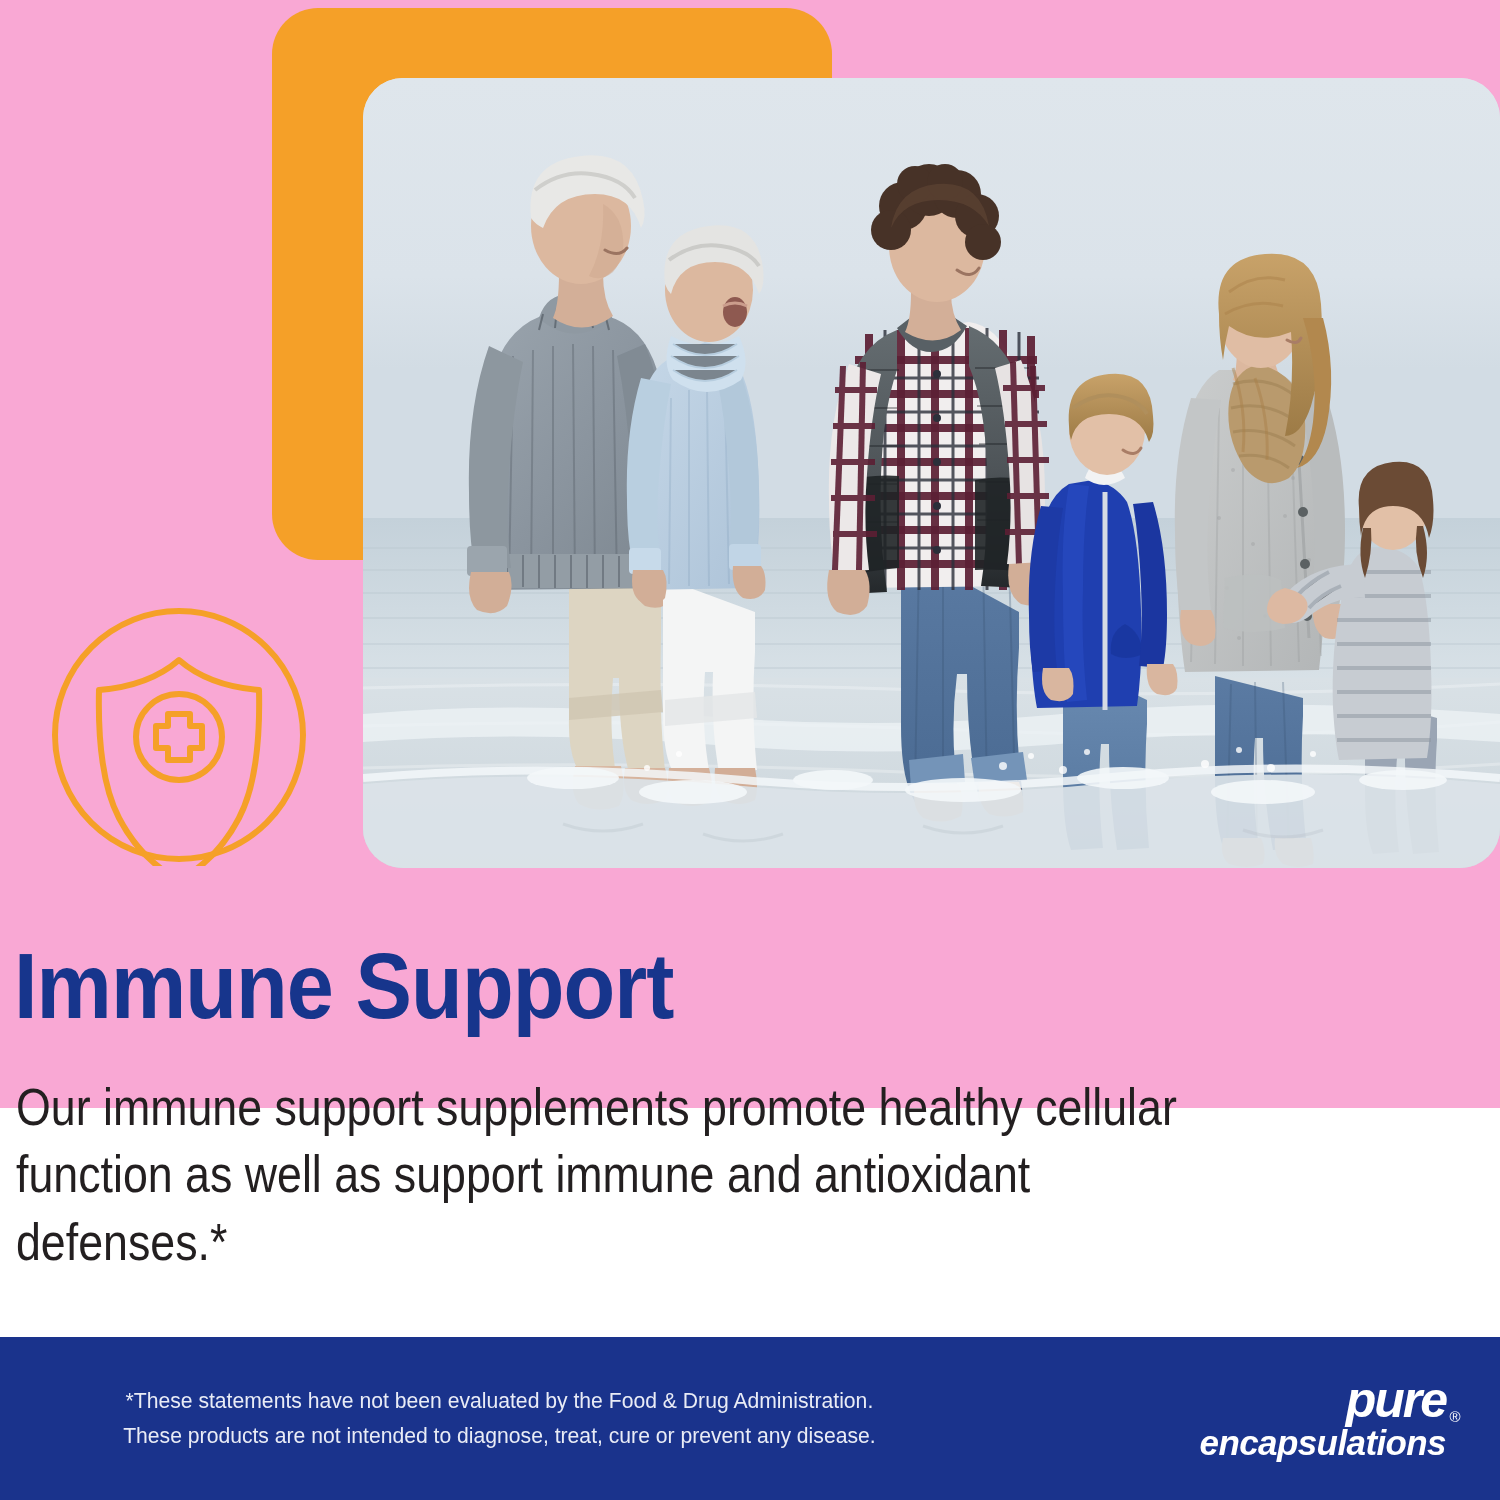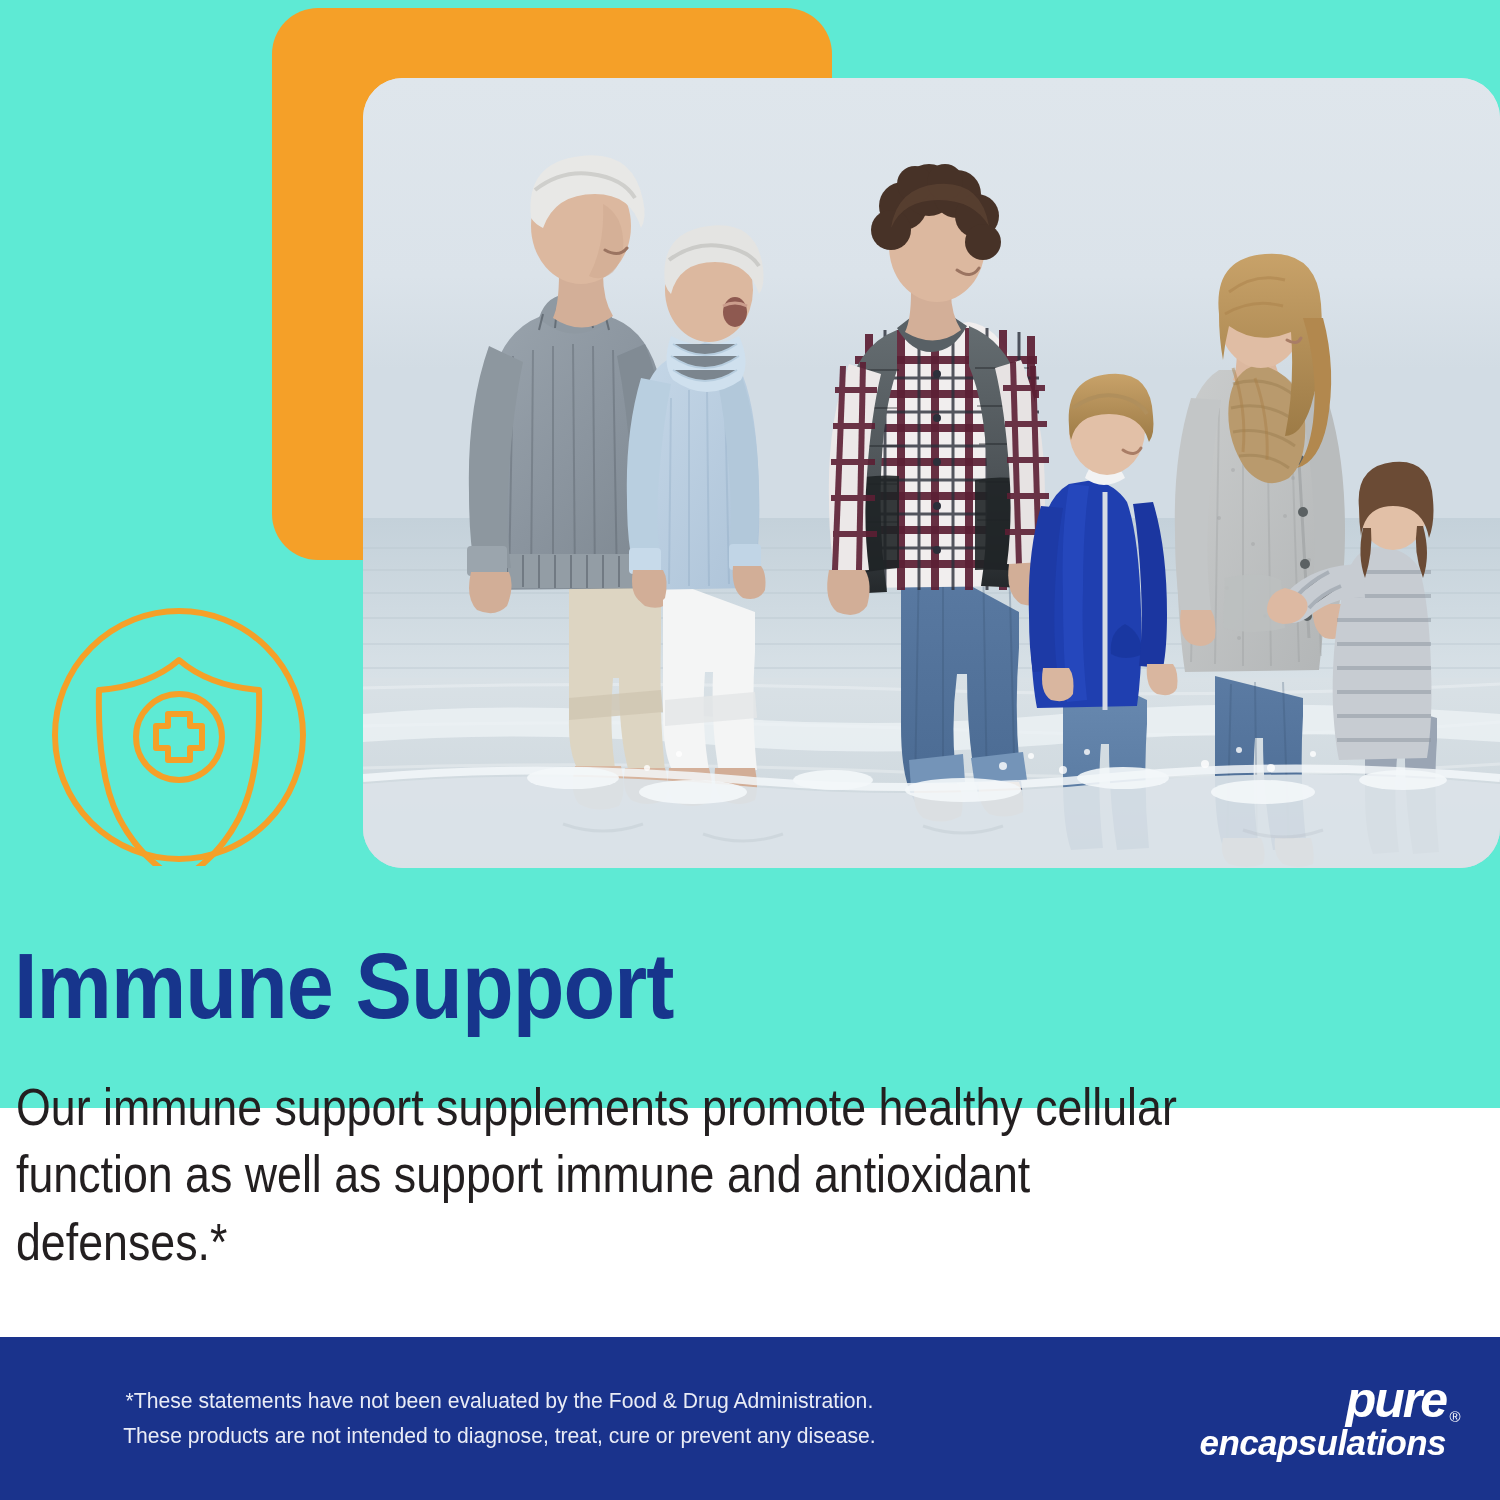--- a/index.html
+++ b/index.html
@@ -6,21 +6,21 @@
   * { margin:0; padding:0; box-sizing:border-box; }
   html,body{
     width:1500px; height:1500px;
     background:#ffffff;
     font-family:"Liberation Sans", sans-serif;
     overflow:hidden;
   }
   .page{
     position:relative;
     width:1500px; height:1108px;
-    background:#5eead4;
+    background:#f9a8d4;
   }
 
   
   .hero{
     position:absolute;
     left:0; top:0;
     width:1500px; height:900px;
   }
   .accent-shape{
     position:absolute;

